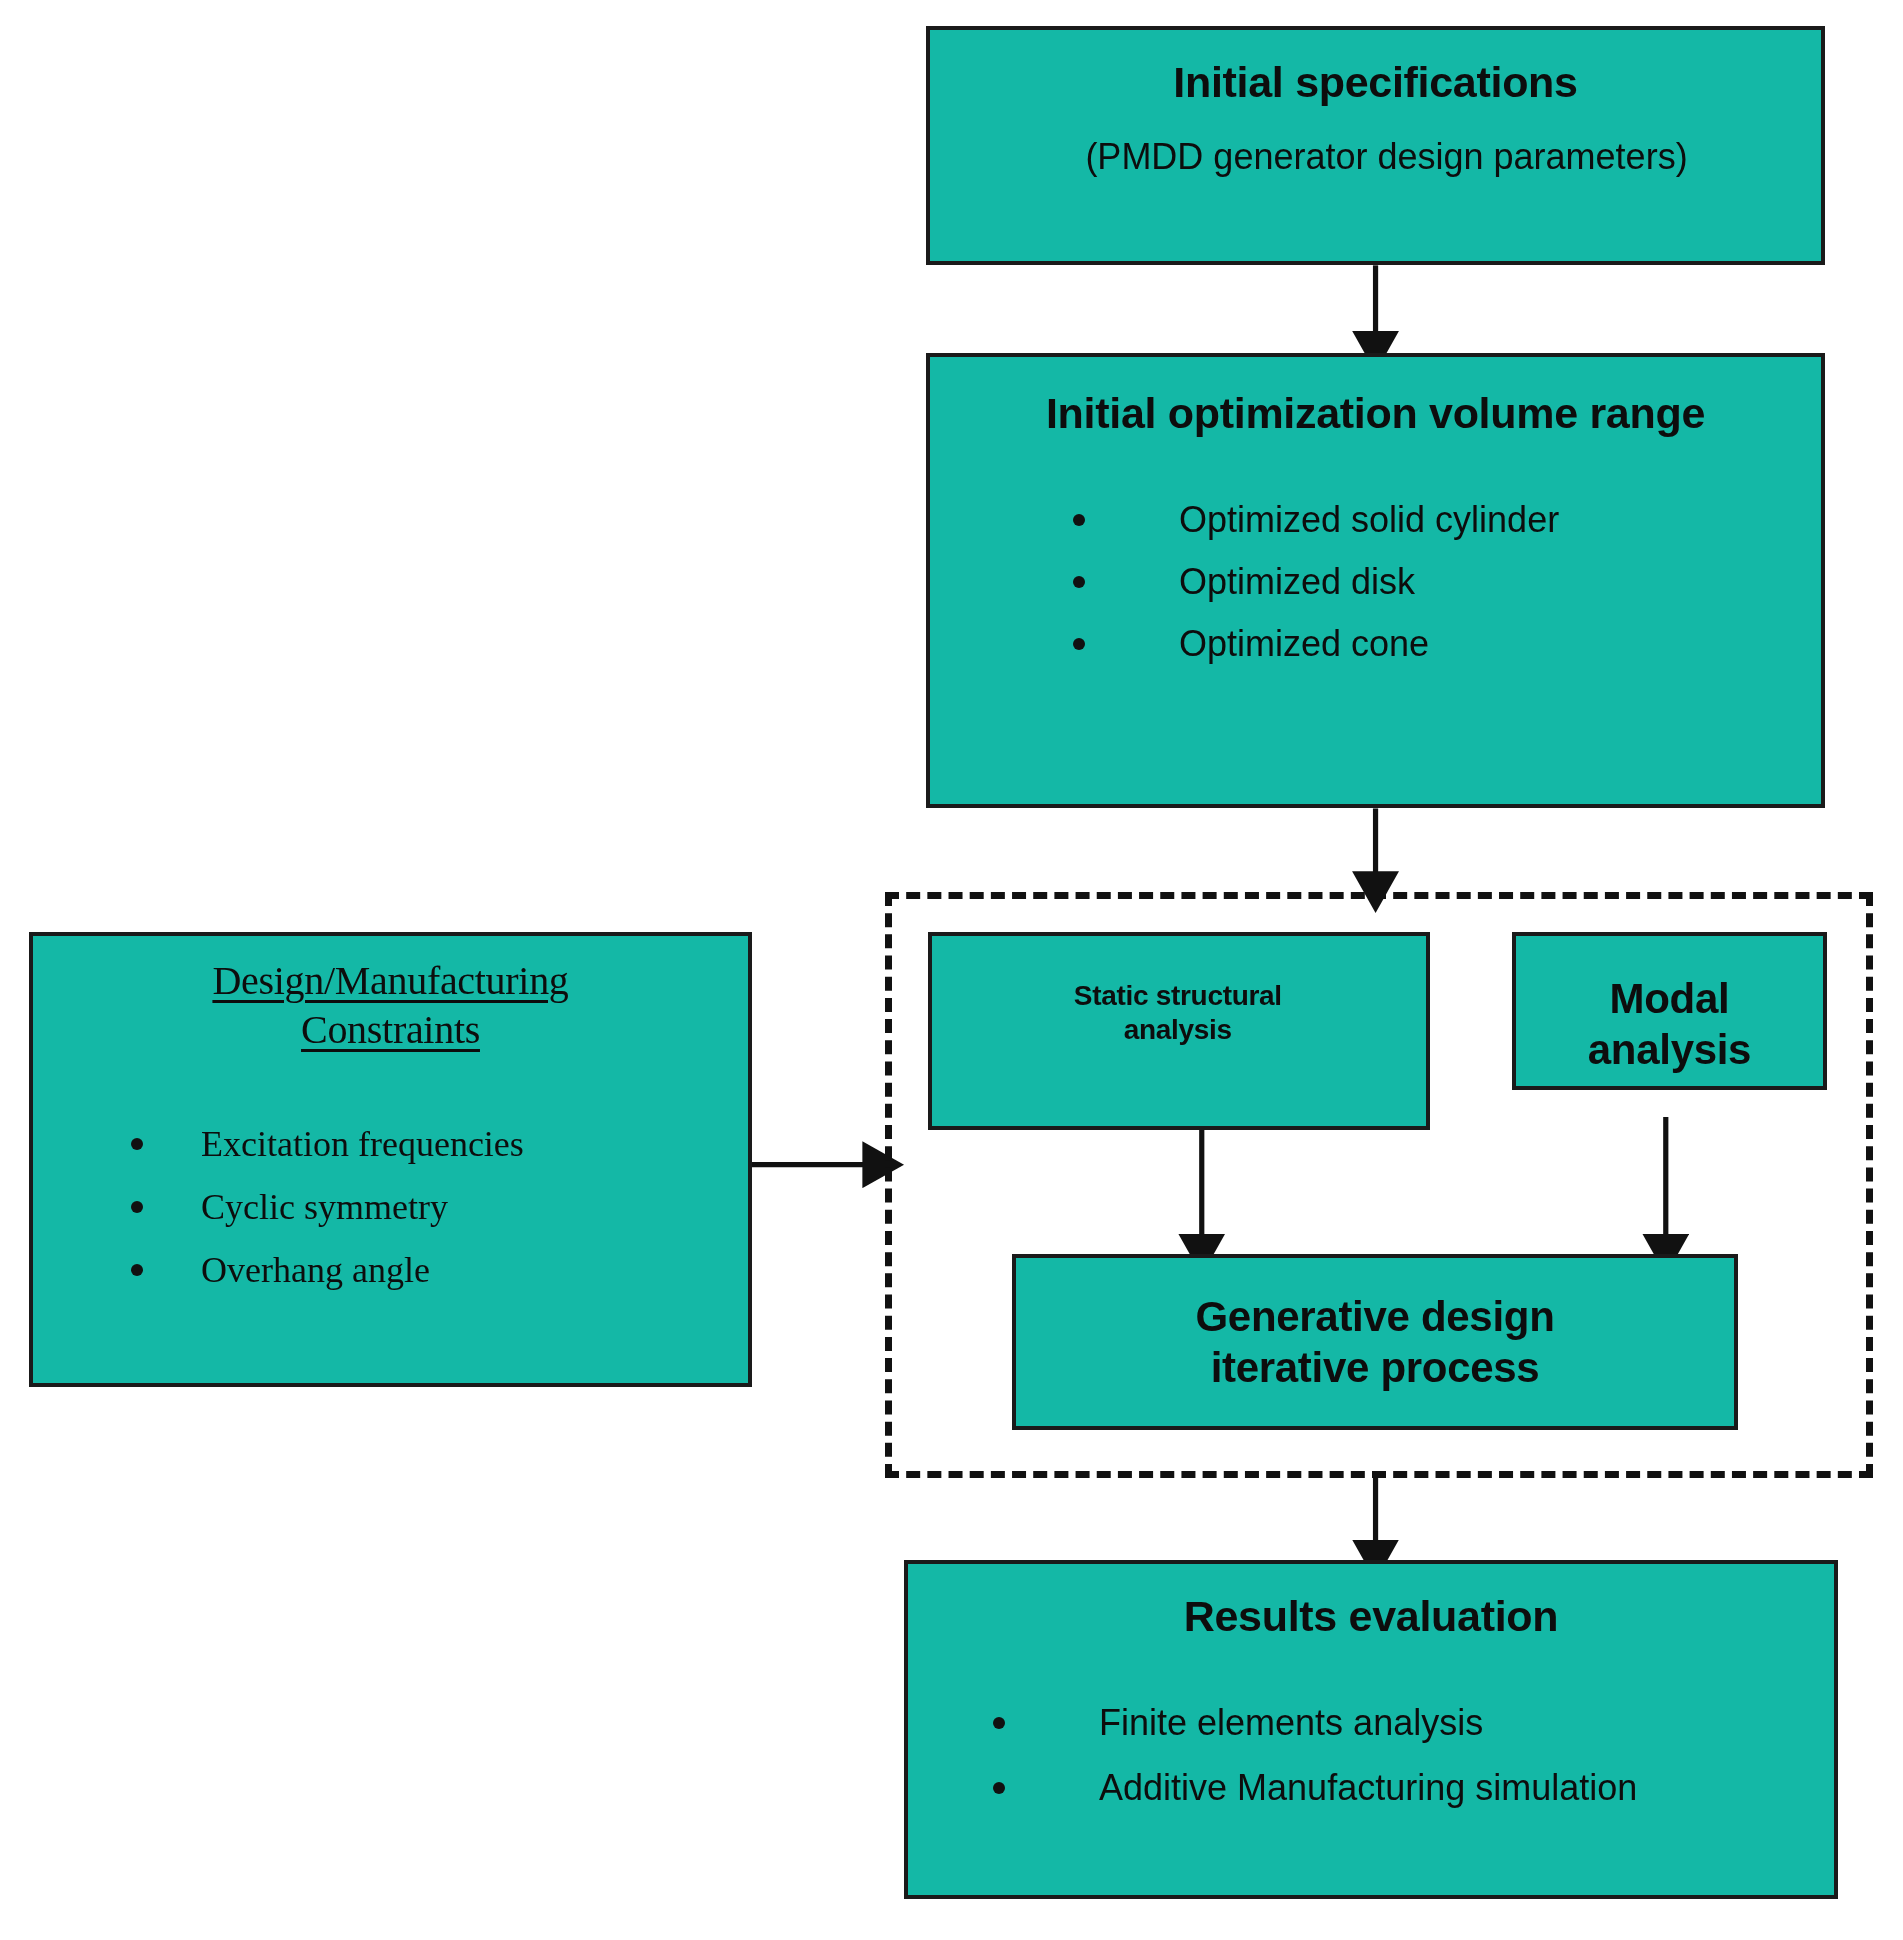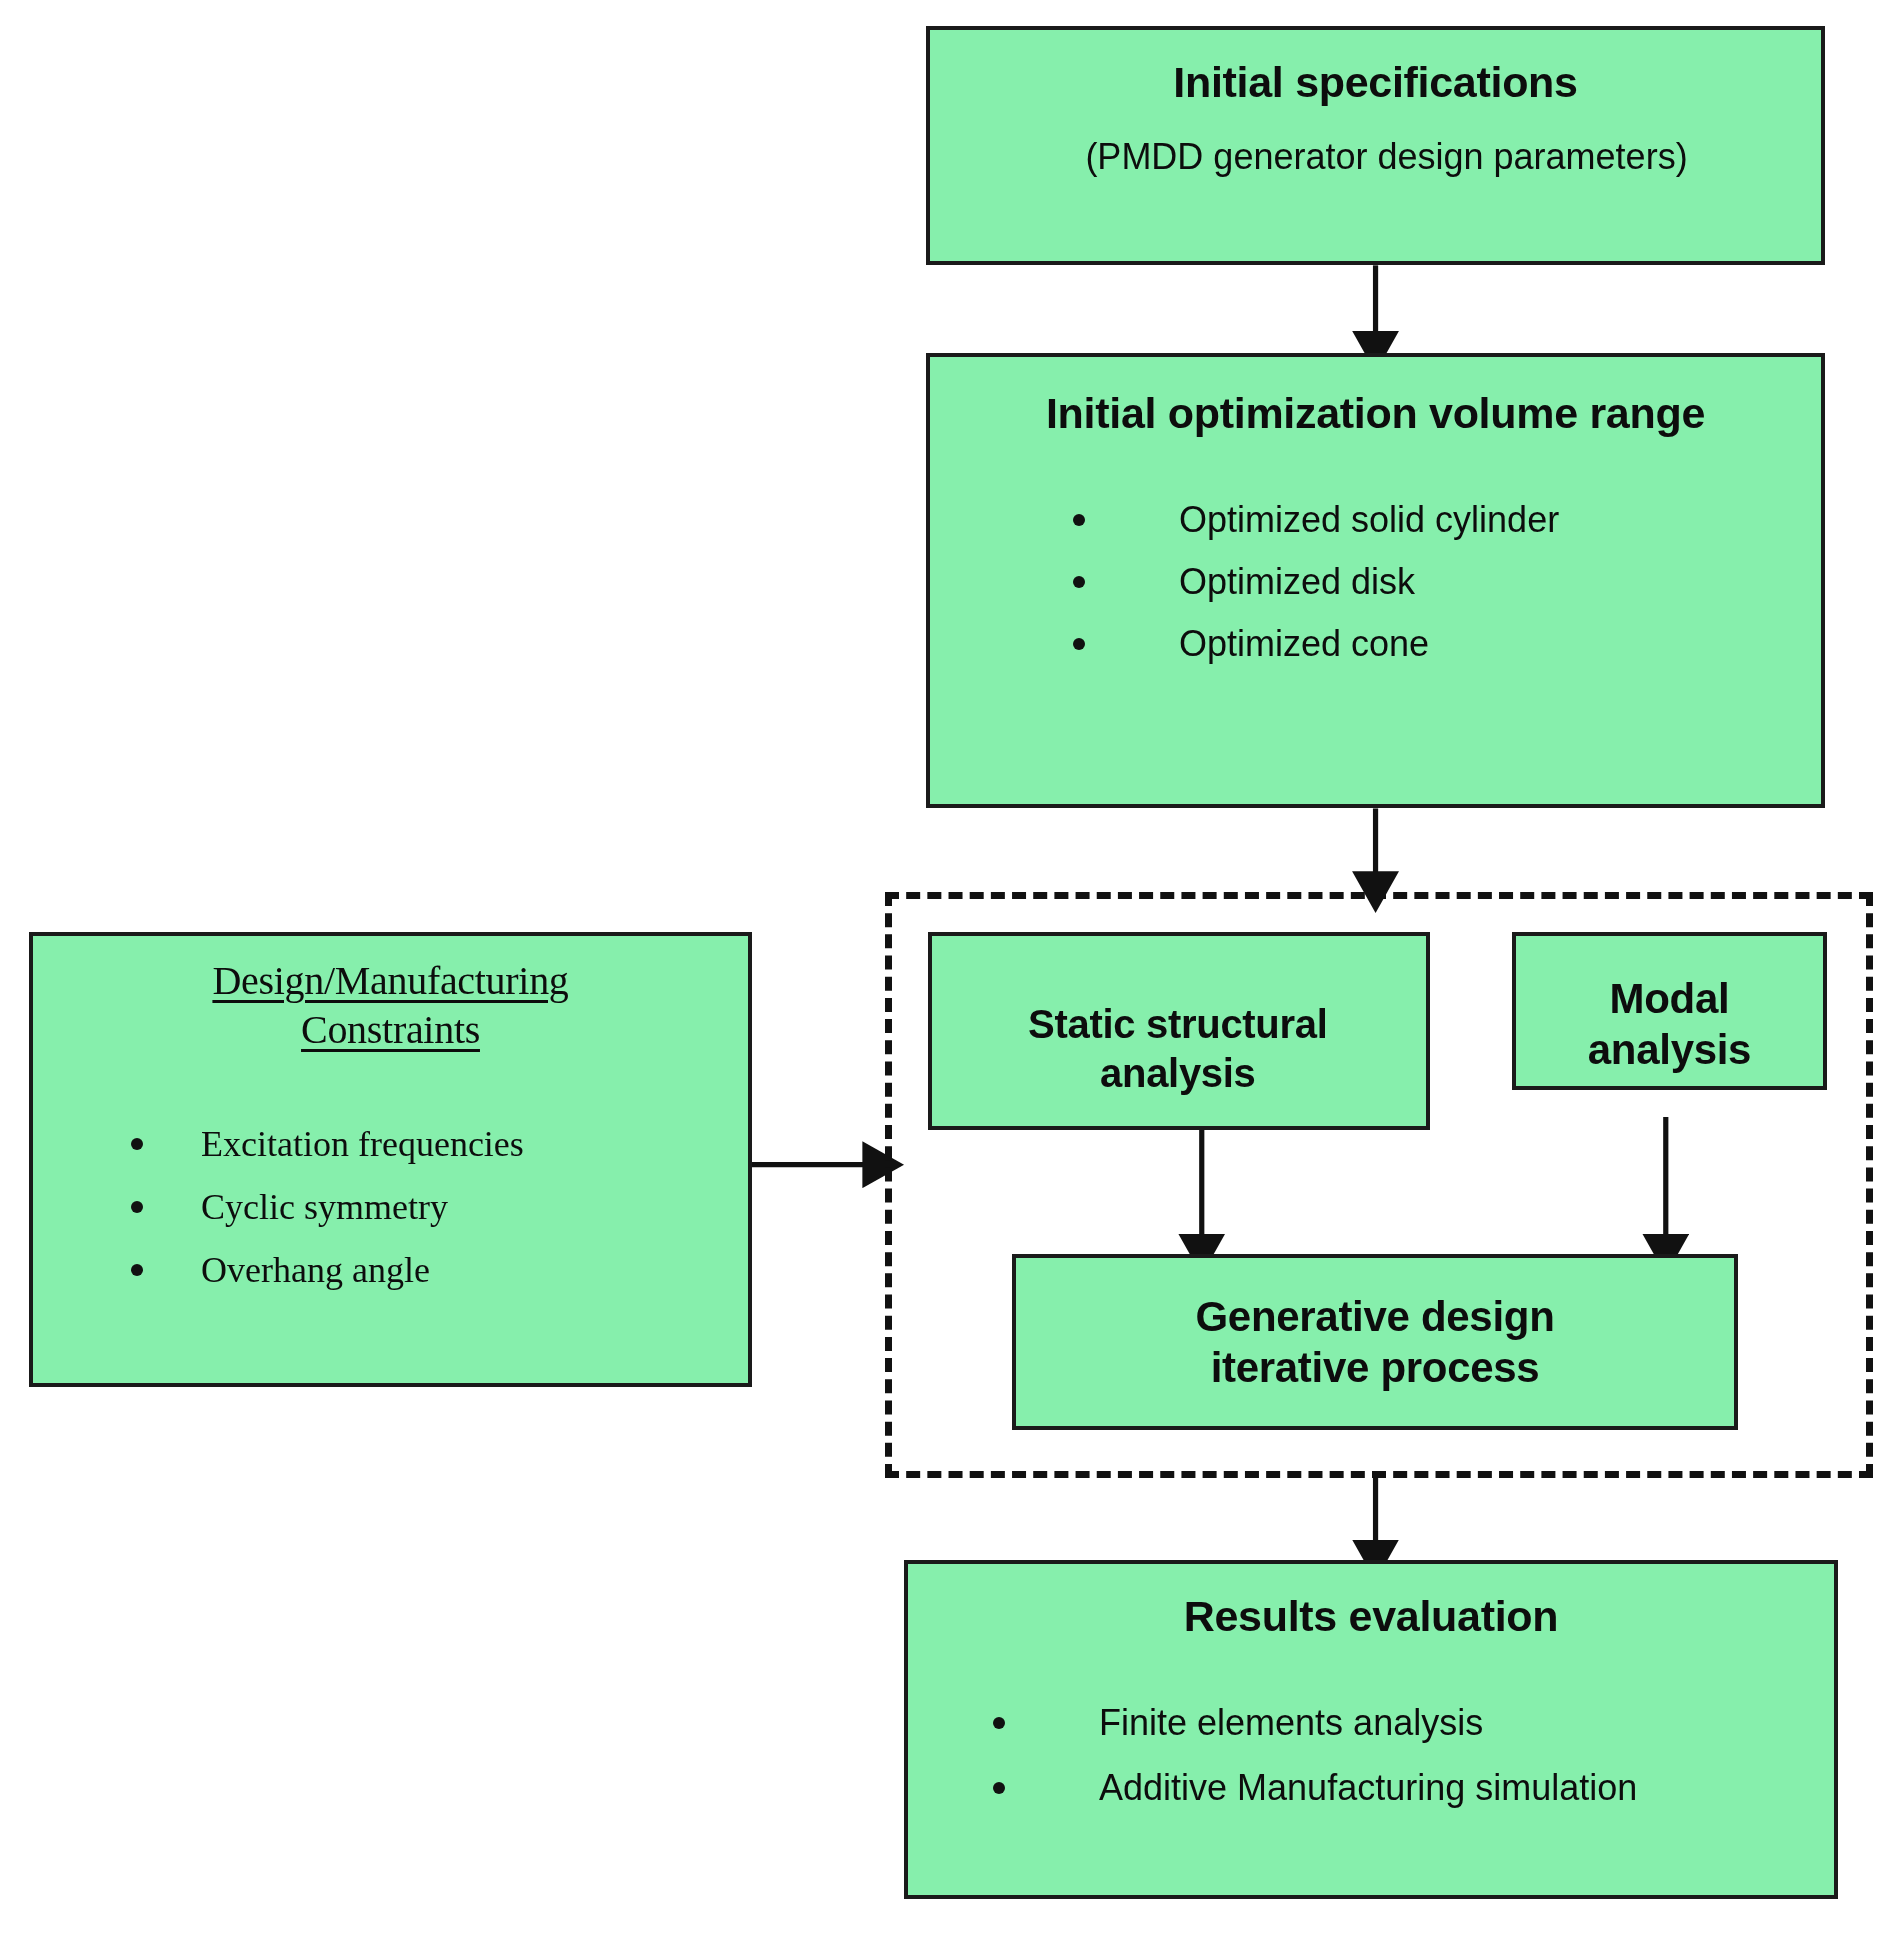--- a/index.html
+++ b/index.html
@@ -14,21 +14,21 @@
     background: #ffffff;
     font-family: "Liberation Sans", sans-serif;
     color: #0d0d0d;
     overflow: hidden;
   }
 
   
   .box {
     position: absolute;
     box-sizing: border-box;
-    background: #86efac;
+    background: #14b8a6;
     border: 4.3px solid #1a1a1a;
   }
   .box.dashed {
     border: 7.8px dashed #111111;
     background: transparent;
   }
 
   
   .title {
     font-weight: bold;
@@ -88,21 +88,21 @@
   #box-2 ul.bullets li .dot { left: 0; }
 
   #box-3        { left: 29px;   top: 932px; width: 723px; height: 455px; font-family: Liberation Serif, serif; }
   #box-3 .title     { position: absolute; left: 52px; right: 52px; top: 21px; font-size: 40px; }
   #box-3 ul.bullets { position: absolute; left: 98px; top: 176px; width: 608px; font-size: 36px; }
   #box-3 ul.bullets li { height: 63px; padding-left: 70px; display: flex; align-items: center; }
   #box-3 ul.bullets li .dot { left: 0; }
 
   #box-4        { left: 885px; top: 892px; width: 988px; height: 586px; }
   #box-4a       { left: 928px; top: 932px; width: 502px; height: 198px; }
-  #box-4a .title    { position: absolute; left: 8px; right: 10.4px; top: 43px; font-size: 40px; margin-top: 21px; }
+  #box-4a .title    { position: absolute; left: 8px; right: 10.4px; top: 43px; font-size: 28px; }
   #box-4b       { left: 1512px; top: 932px; width: 315px; height: 158px; }
   #box-4b .title    { position: absolute; left: 8.7px; right: 8.7px; top: 37px; font-size: 42px; }
   #box-4c       { left: 1012px; top: 1254px; width: 726px; height: 176px; }
   #box-4c .title    { position: absolute; left: 10.4px; right: 10.4px; top: 33px; font-size: 42px; }
 
   #box-5        { left: 904px; top: 1560px; width: 934px; height: 339px; }
   #box-5 .title     { position: absolute; left: 0; right: 0; top: 26px; font-size: 43px; }
   #box-5 ul.bullets { position: absolute; left: 85px; top: 126px; width: 808px; font-size: 36px; }
   #box-5 ul.bullets li { height: 65px; padding-left: 106px; display: flex; align-items: center; }
   #box-5 ul.bullets li .dot { left: 0; }

